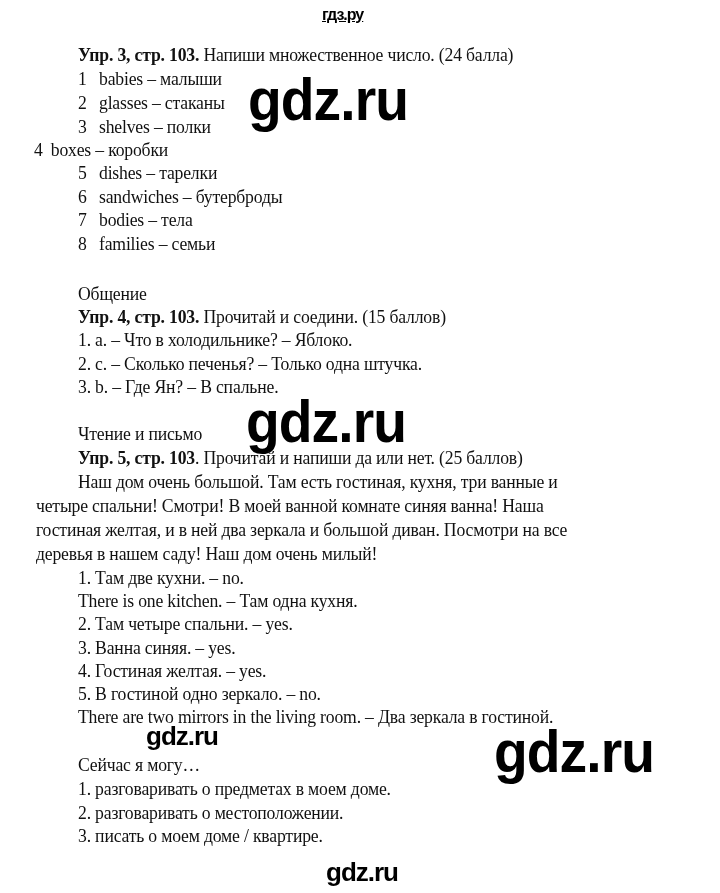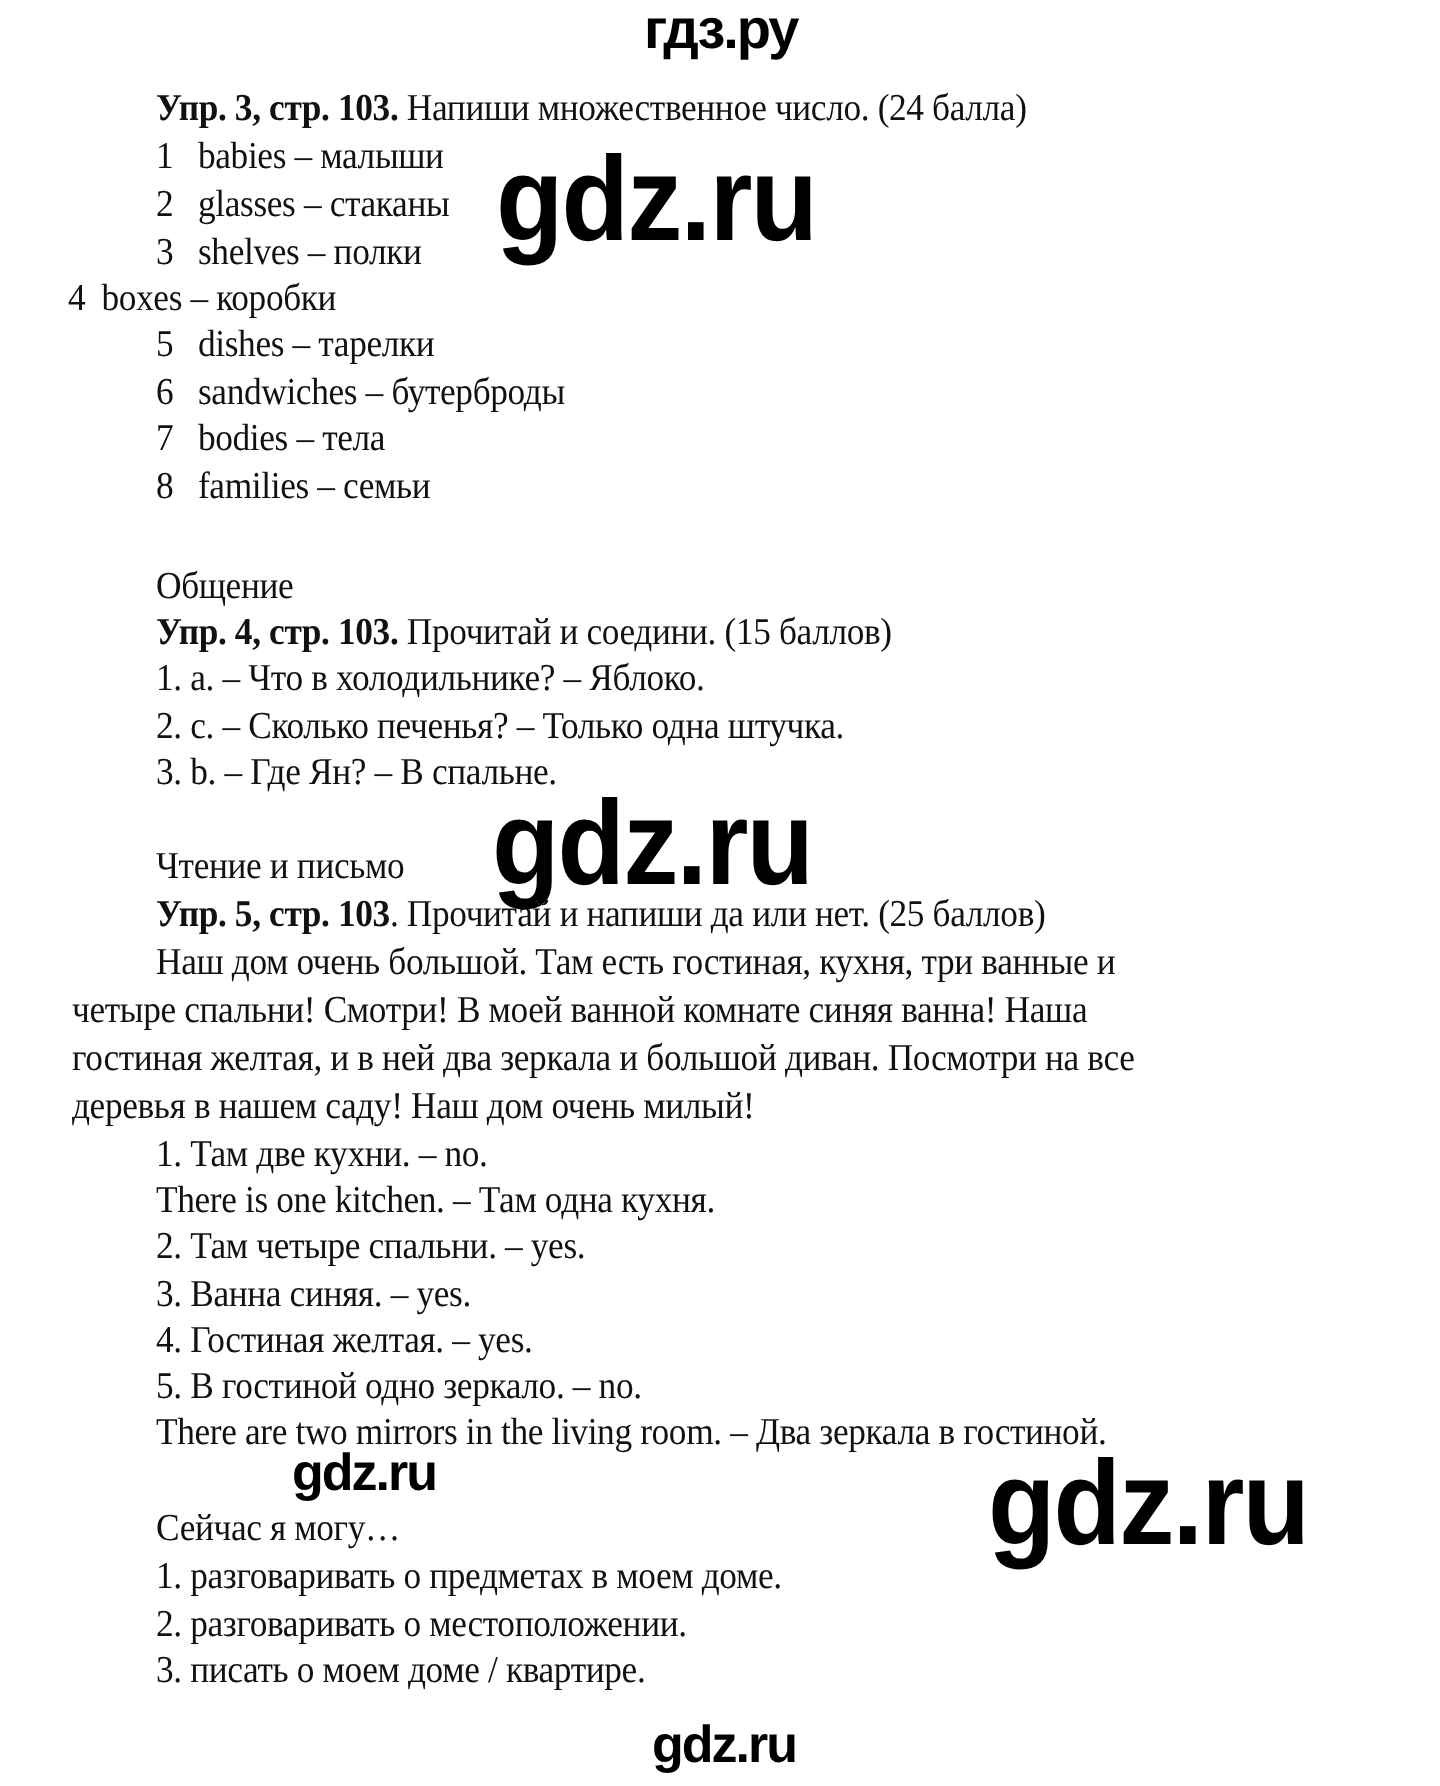--- a/index.html
+++ b/index.html
@@ -28,21 +28,21 @@
     .wm {
       position: absolute;
       font-family: "Liberation Sans", "DejaVu Sans", sans-serif;
       font-weight: bold;
       color: #000;
       white-space: nowrap;
       letter-spacing: -1px;
     }
     .wm-big { font-size: 60px; line-height: 60px; transform: scaleX(0.92); transform-origin: left center; }
     .wm-small { font-size: 26px; line-height: 28px; }
-    .hdr { font-size: 28px; line-height: 26px; }
+    .hdr { font-size: 16px; line-height: 26px; text-decoration: underline; }
     .num { display: inline-block; width: 18px; }
   </style>
 </head>
 <body>
 
 <div class="wm hdr" style="left:322px; top:2px;">гдз.ру</div>
 
 <div class="line" style="left:78px; top:44px;">
   <span class="bold">Упр. 3, стр. 103.</span><span> Напиши множественное число. (24 балла)</span>
 </div>

